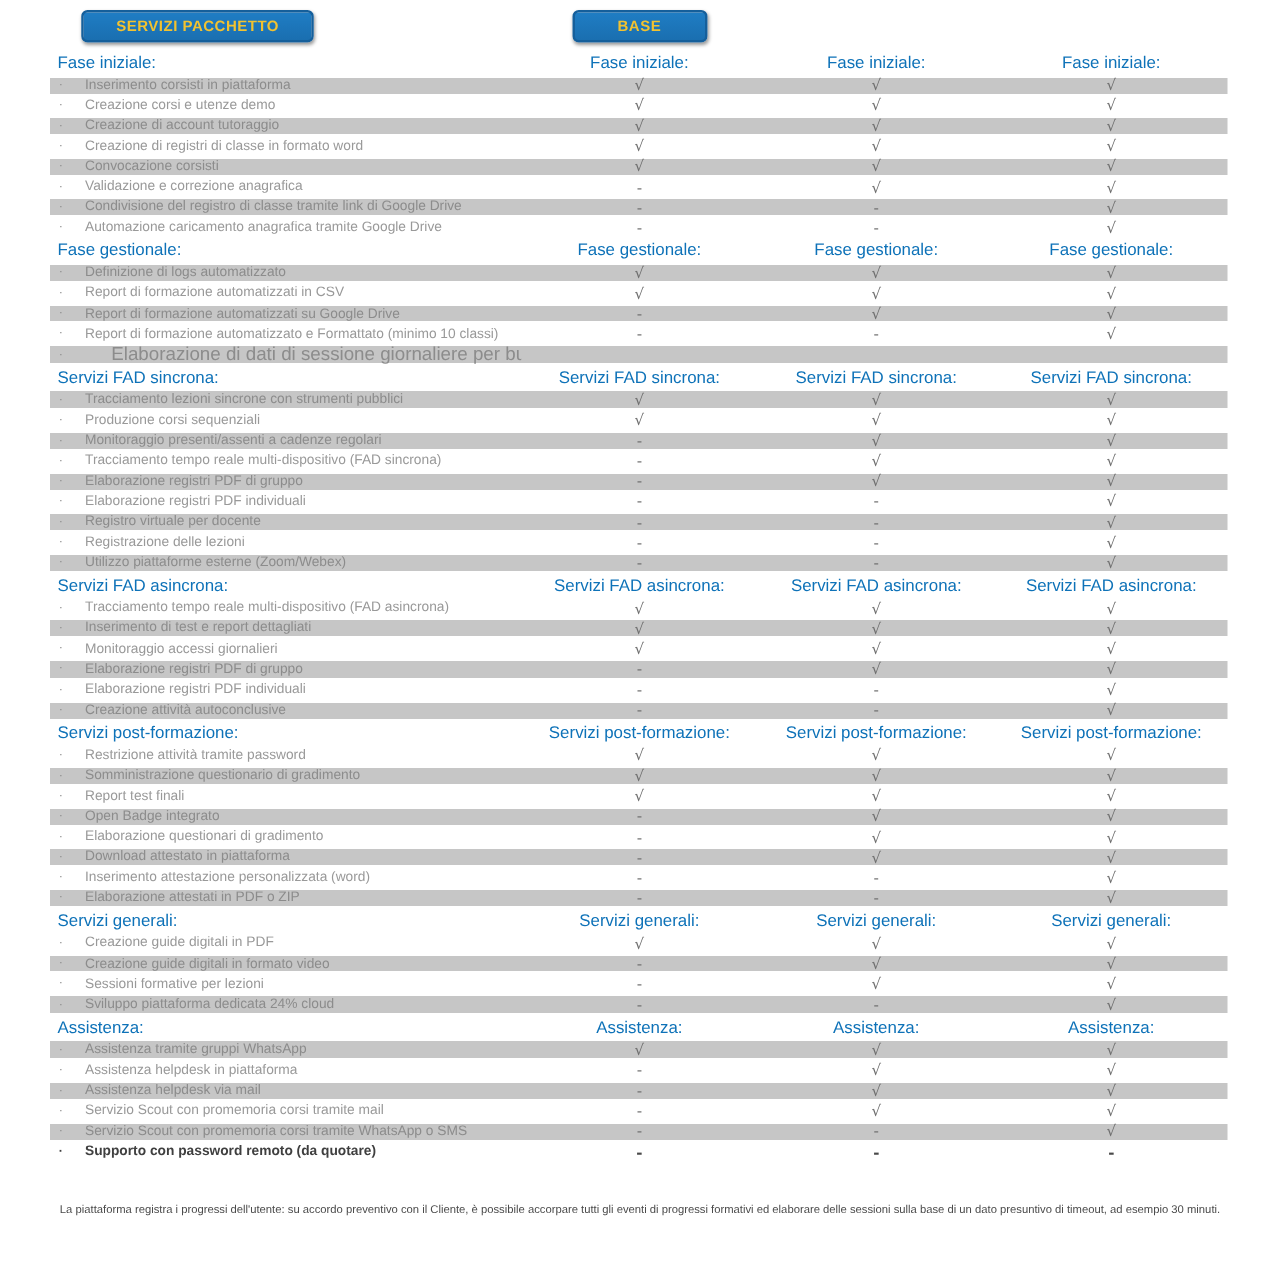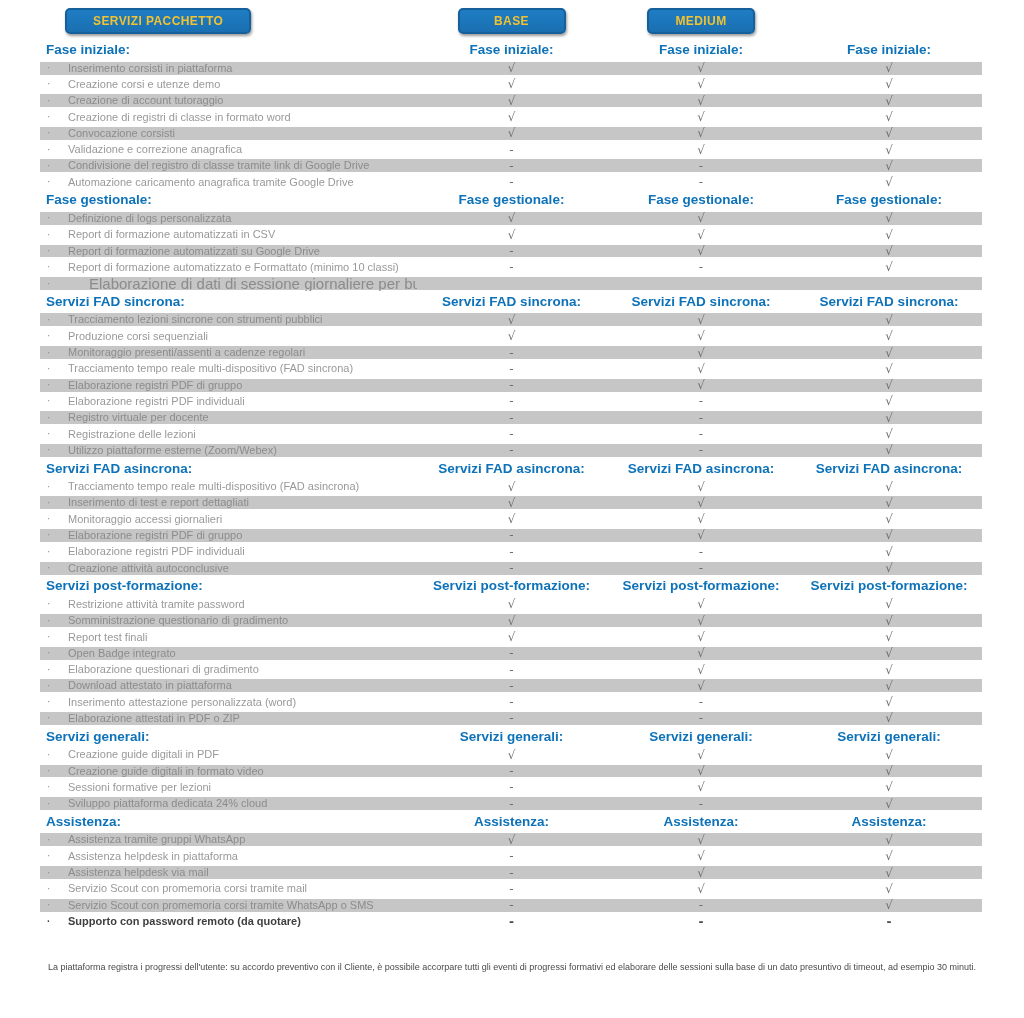--- a/index.html
+++ b/index.html
@@ -40,21 +40,21 @@
     cursor: pointer;
     white-space: nowrap;
   }
   .pill.small-pill { min-width: 52px; }
   .pkg-cell { padding-left: 25px; }
   .center-cell { display: flex; justify-content: center; }
   
   .sec-row { height: 20px; align-items: center; }
   .sec-title {
     color: #0e72b8;
-    font-weight: 700;
+    font-weight: 400;
     font-size: 13.5px;
     line-height: 20px;
     white-space: nowrap;
   }
   .sec-title.left { padding-left: 6px; }
   .sec-title.center { text-align: center; }
   
   .data-row {
     height: 16.3px;
     align-items: center;
@@ -113,23 +113,20 @@
 <body>
 
 <div class="page">
   <div class="grid btn-row">
     <div class="pkg-cell">
       <span class="pill">SERVIZI PACCHETTO</span>
     </div>
     <div class="center-cell">
       <span class="pill small-pill">BASE</span>
     </div>
-    <div class="center-cell">
-      <span class="pill small-pill">MEDIUM</span>
-    </div>
   </div>
 
   <div id="sections">
       <div class="grid sec-row">
         <div class="sec-title left">Fase iniziale:</div>
         <div class="sec-title center">Fase iniziale:</div>
         <div class="sec-title center">Fase iniziale:</div>
         <div class="sec-title center">Fase iniziale:</div>
       </div>
       <div class="grid data-row shaded">
@@ -206,21 +203,21 @@
       </div>
       <div class="grid sec-row">
         <div class="sec-title left">Fase gestionale:</div>
         <div class="sec-title center">Fase gestionale:</div>
         <div class="sec-title center">Fase gestionale:</div>
         <div class="sec-title center">Fase gestionale:</div>
       </div>
       <div class="grid data-row shaded">
         <div class="label-cell">
           <span class="bullet">·</span>
-          <span class="row-label">Definizione di logs personalizzata</span>
+          <span class="row-label">Definizione di logs automatizzato</span>
         </div>
         <div class="value-cell">√</div>
         <div class="value-cell">√</div>
         <div class="value-cell">√</div>
       </div>
       <div class="grid data-row">
         <div class="label-cell">
           <span class="bullet">·</span>
           <span class="row-label">Report di formazione automatizzati in CSV</span>
         </div>

